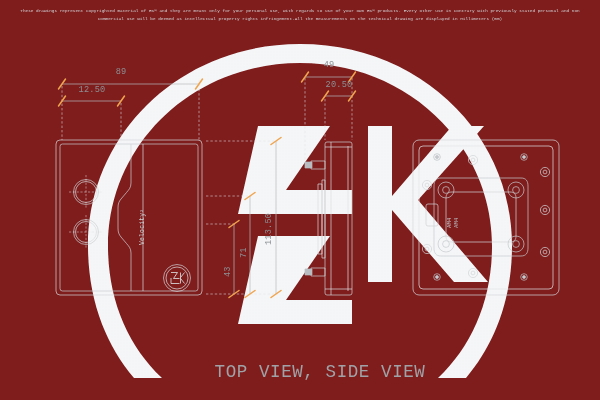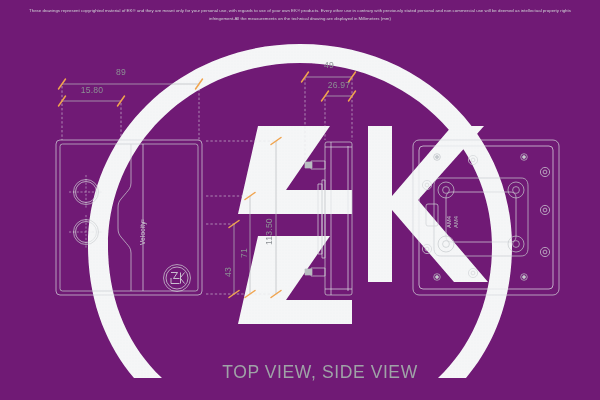--- a/index.html
+++ b/index.html
@@ -5,21 +5,22 @@
   * { box-sizing: border-box; margin: 0; padding: 0; }
   html, body {
     width: 600px; height: 400px;
     background: #ffffff;
     font-family: "Liberation Sans", sans-serif;
     overflow: hidden;
   }
   #sheet {
     position: relative;
     width: 600px; height: 400px;
-    background: #701a75;
+    background: #7f1d1d;
+    font-family: Liberation Mono, monospace;
   }
   
   .wm-layer {
     position: absolute; inset: 0;
     pointer-events: none;
   }
   
   .disclaimer {
     position: absolute;
     left: 18px; top: 7px;
@@ -283,25 +284,25 @@
         <line x1="245" y1="297.5" x2="255" y2="290.5"></line>
 
         <line x1="229" y1="227.5" x2="239" y2="220.5"></line>
         <line x1="229" y1="297.5" x2="239" y2="290.5"></line>
       </g>
     </g>
   </svg>
 
   <div class="dim" style="left:121px; top:67px; transform:translateX(-50%);">89</div>
 
-  <div class="dim" style="left:92px; top:85px; transform:translateX(-50%);">15.80</div>
+  <div class="dim" style="left:92px; top:85px; transform:translateX(-50%);">12.50</div>
 
   <div class="dim" style="left:329px; top:60px; transform:translateX(-50%);">49</div>
 
-  <div class="dim" style="left:339px; top:80px; transform:translateX(-50%);">26.97</div>
+  <div class="dim" style="left:339px; top:80px; transform:translateX(-50%);">20.50</div>
 
   <div class="dim v" style="left:264px; top:245px;">113.50</div>
 
   <div class="dim v" style="left:239px; top:258px;">71</div>
 
   <div class="dim v" style="left:223px; top:277px;">43</div>
 
   <div class="part-label" style="left:139px; top:245px;">Velocity²</div>
 
   <div class="socket-label" style="left:453px; top:228px;">AM4</div>

